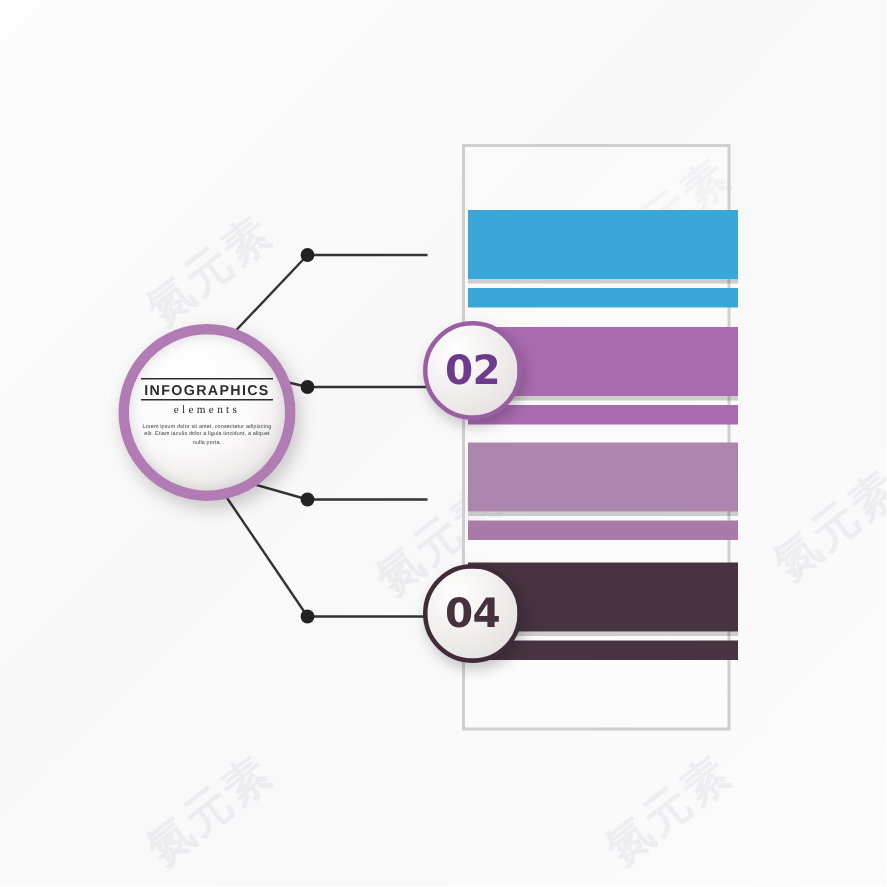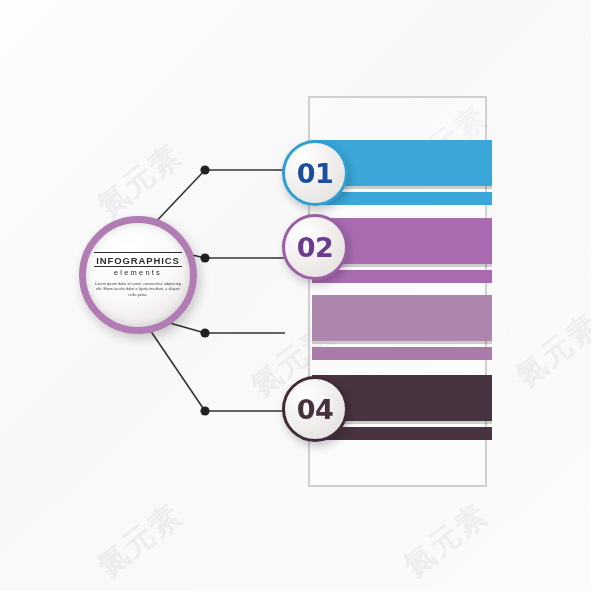--- a/index.html
+++ b/index.html
@@ -114,20 +114,21 @@
     border-bottom: 1px solid #2d2d2d;
     padding: 1.5px 0 0.5px 0;
     line-height: 11px;
   }
   #center-sub {
     font-size: 7.5px;
     letter-spacing: 2.2px;
     color: #2d2d2d;
     margin-top: 1px;
     line-height: 9px;
+    font-family: Liberation Serif, serif;
   }
   #center-body {
     font-size: 3.6px;
     line-height: 5.2px;
     color: #3a3a3a;
     margin-top: 5px;
     letter-spacing: 0.1px;
   }
 
   
@@ -184,22 +185,19 @@
       <div class="row" style="top: 295px;">
         <div class="bar-main" style="background: rgb(173, 134, 174);"></div>
         <div class="bar-strip" style="background: rgb(168, 123, 169);"></div>
       </div>
       <div class="row" style="top: 375px;">
         <div class="bar-main" style="background: rgb(72, 52, 64);"></div>
         <div class="bar-strip" style="background: rgb(72, 52, 64);"></div>
       </div>
     </div>
 
-<div class="num-circle" style="left: 282px; top: 140px; border: 3px solid rgb(46, 159, 212);">
-      <span style="color: rgb(27, 79, 156);">01</span>
-    </div>
     <div class="num-circle" style="left: 282px; top: 214px; border: 3px solid rgb(154, 95, 163); text-align: center;">
       <span style="color: rgb(109, 59, 142);">02</span>
     </div>
     <div class="num-circle" style="left: 282px; top: 376px; border: 3px solid rgb(63, 44, 56);">
       <span style="color: rgb(70, 49, 61);">04</span>
     </div>
   </div>
 
 </body></html>

